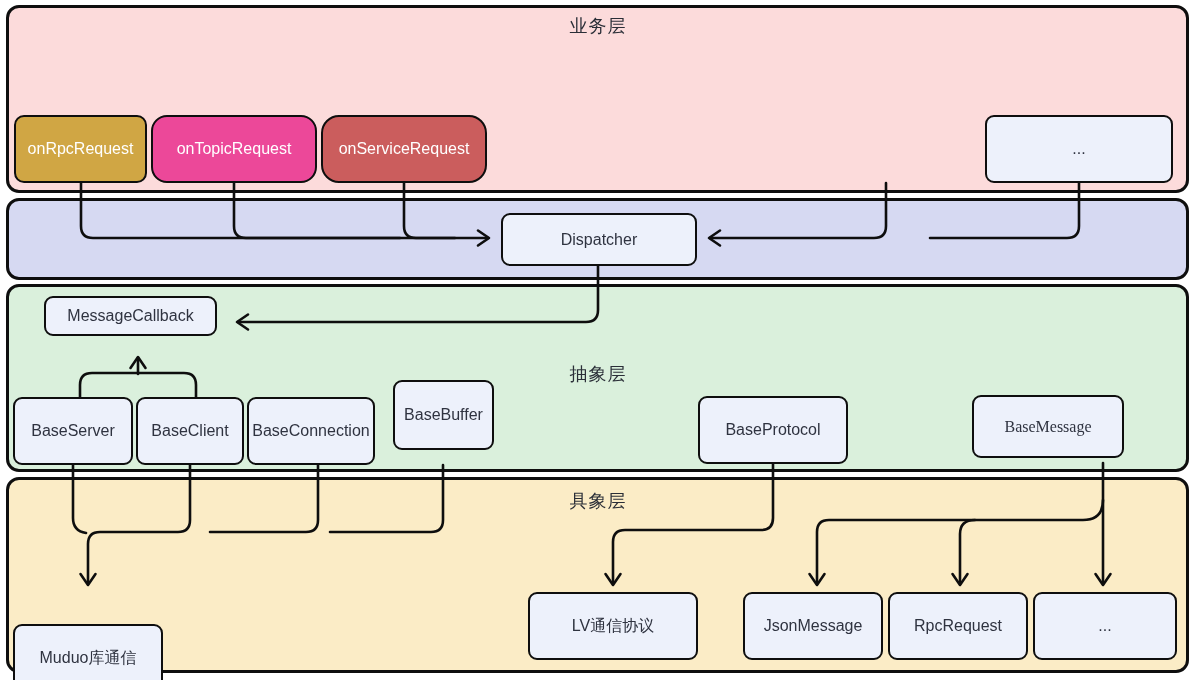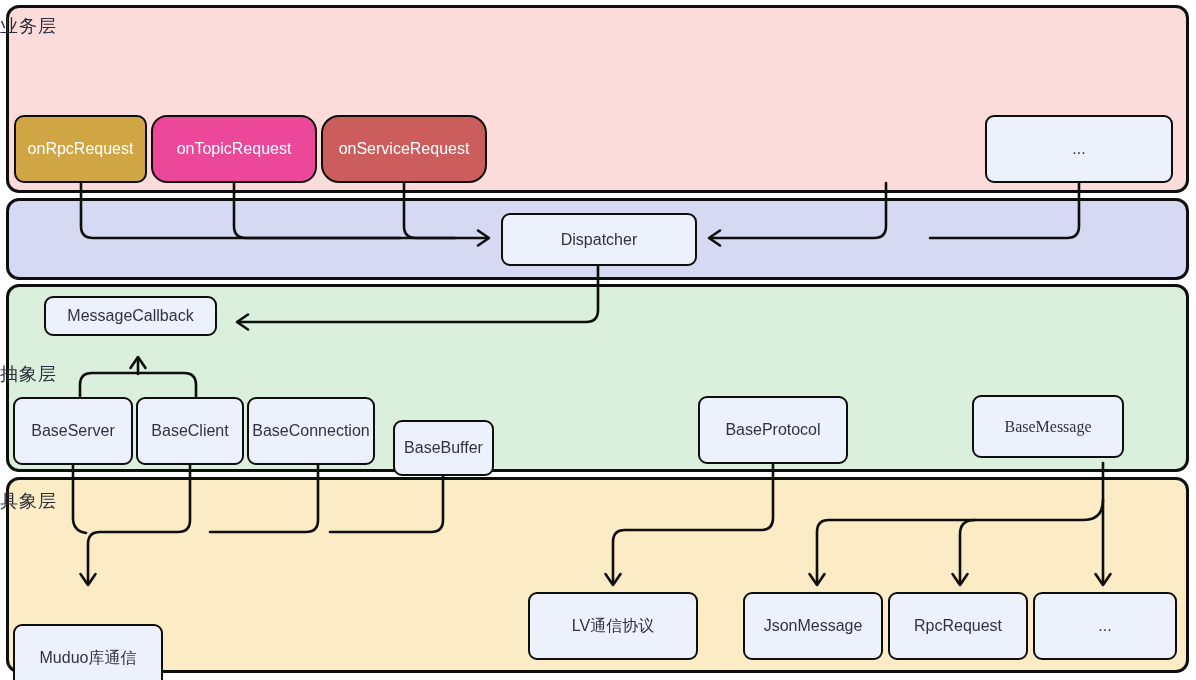--- a/index.html
+++ b/index.html
@@ -5,21 +5,21 @@
   html,body{margin:0;padding:0;background:#ffffff;}
   .canvas{
     position:relative;width:1196px;height:680px;background:#ffffff;overflow:hidden;
     font-family:"Liberation Sans","DejaVu Sans",sans-serif;
   }
   .layer{
     position:absolute;box-sizing:border-box;
     border:3px solid #0e0e0e;border-radius:13px;z-index:0;
   }
   .layer-label{
-    position:absolute;left:0;width:100%;text-align:left;
+    position:absolute;left:0;width:100%;text-align:center;
     font-size:18px;color:#2a2e37;z-index:3;letter-spacing:1px;
   }
   .node{
     position:absolute;box-sizing:border-box;z-index:2;
     display:flex;align-items:center;justify-content:center;
     background:#edf1fb;border:2.5px solid #0e0e0e;border-radius:9px;
     font-size:16px;color:#2f3340;white-space:nowrap;
   }
   .node.gold{background:#d0a644;color:#ffffff;border-radius:10px;}
   .node.green{background:#ec4899;color:#ffffff;border-radius:16px;}
@@ -39,21 +39,21 @@
   .n-onrpc{left:14px;top:115px;width:133px;height:68px;}
   .n-ontopic{left:151px;top:115px;width:166px;height:68px;}
   .n-onservice{left:321px;top:115px;width:166px;height:68px;}
   .n-onxx{left:792px;top:115px;width:188px;height:68px;}
   .n-busdots{left:985px;top:115px;width:188px;height:68px;}
   .n-dispatcher{left:501px;top:213px;width:196px;height:53px;}
   .n-msgcb{left:44px;top:296px;width:173px;height:40px;}
   .n-bserver{left:13px;top:397px;width:120px;height:68px;}
   .n-bclient{left:136px;top:397px;width:108px;height:68px;}
   .n-bconn{left:247px;top:397px;width:128px;height:68px;}
-  .n-bbuf{left:393px;top:420px;width:101px;height:56px;}
+  .n-bbuf{left:393px;top:380px;width:101px;height:70px;}
   .n-bproto{left:698px;top:396px;width:150px;height:68px;}
   .n-bmsg{left:972px;top:395px;width:152px;height:63px;font-family:Liberation Serif, serif;}
   .n-muduo{left:13px;top:592px;width:150px;height:68px;margin-top:32px;}
   .n-lv{left:528px;top:592px;width:170px;height:68px;}
   .n-json{left:743px;top:592px;width:140px;height:68px;}
   .n-rpcreq{left:888px;top:592px;width:140px;height:68px;}
   .n-condots{left:1033px;top:592px;width:144px;height:68px;}
 </style>
 </head>
 <body>

